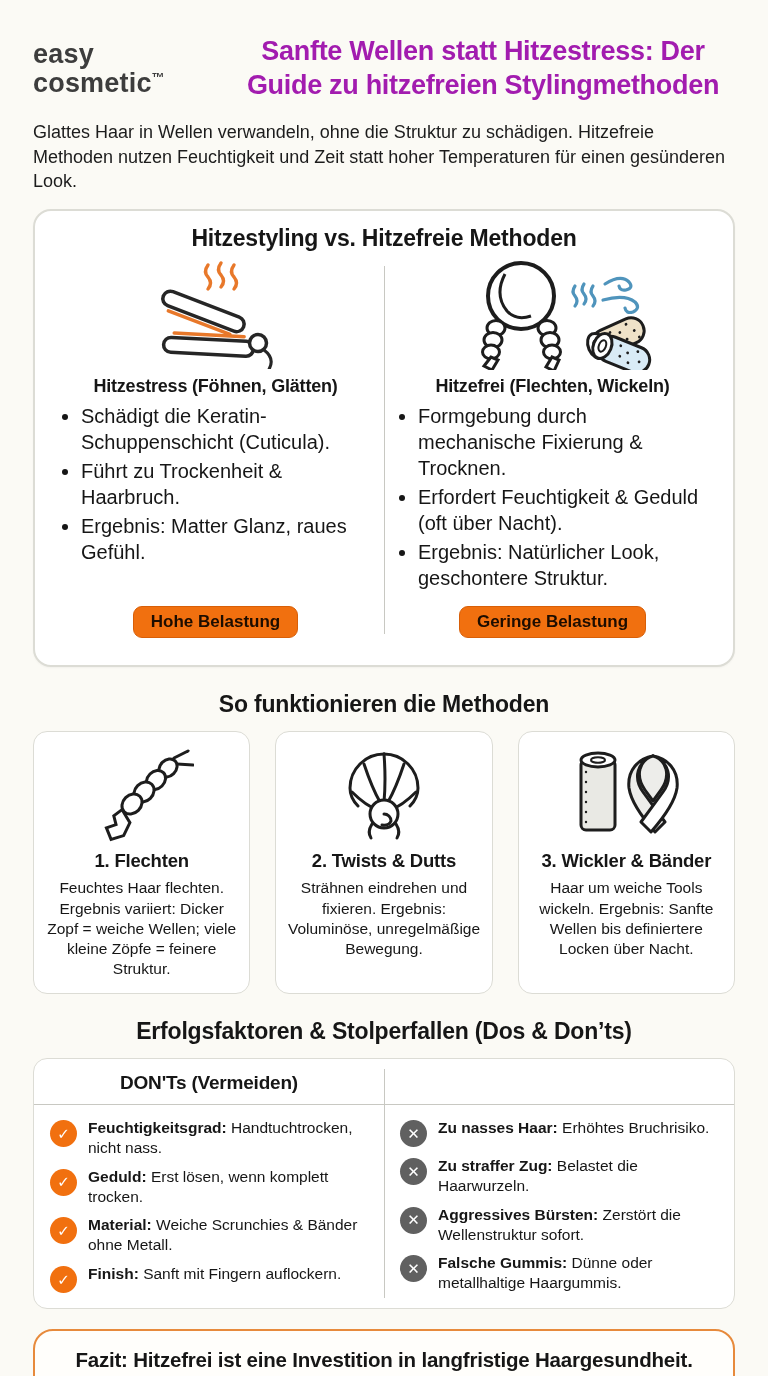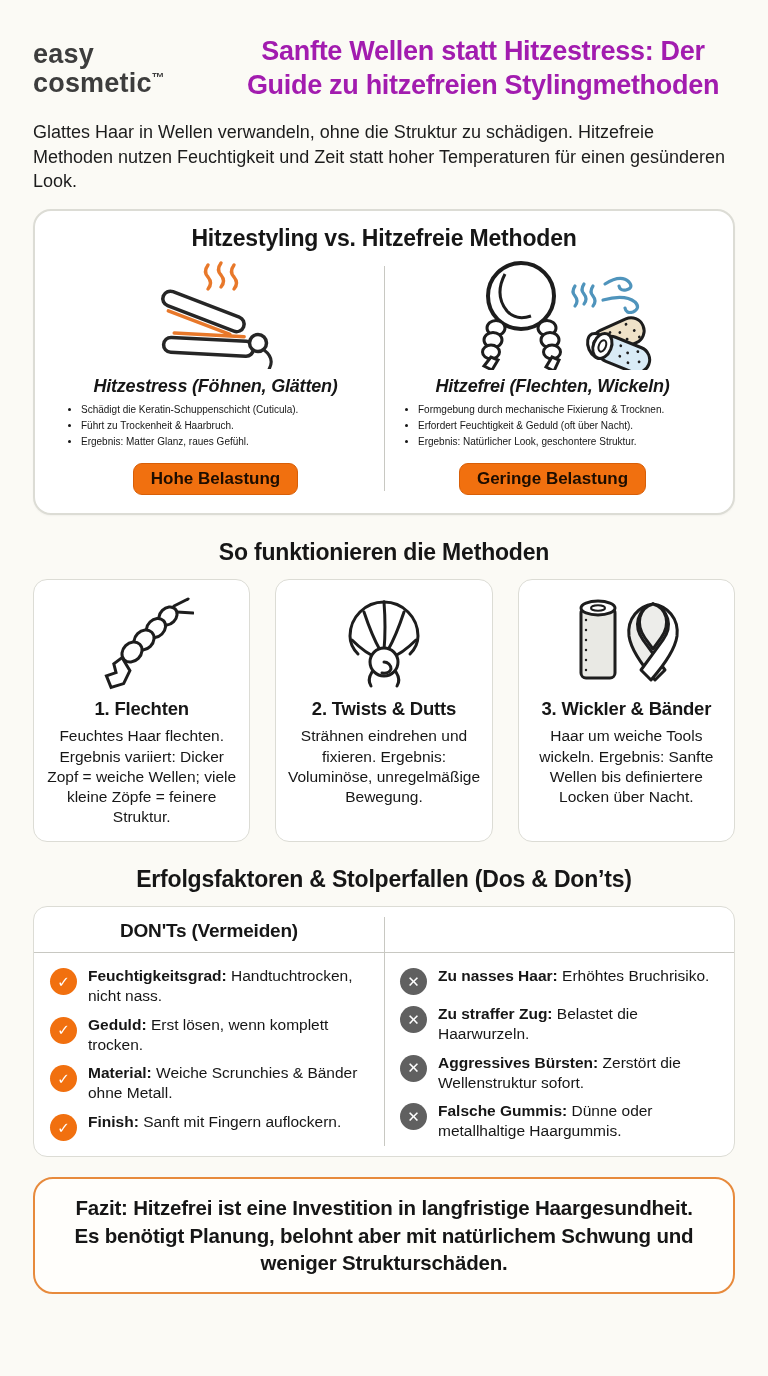--- a/index.html
+++ b/index.html
@@ -20,28 +20,28 @@
     font-family:"Liberation Sans","DejaVu Sans",sans-serif;
   }
   .wrap{padding:34px 33px 0;}
   
   .hdr{display:flex;align-items:flex-start;gap:28px;margin-bottom:18px;}
   .logo{width:170px;flex:none;font-weight:700;font-size:27px;line-height:1.07;color:#3D3D3D;letter-spacing:.2px;padding-top:6px;}
   .logo sup{font-size:13px;font-weight:700;}
   .title{flex:1;text-align:center;font-weight:800;font-size:27px;line-height:1.26;color:#a21caf;letter-spacing:-.3px;}
   .intro{font-size:18px;line-height:1.36;color:#1c1c1c;margin-bottom:16px;}
   
-  .cardA{background:#fff;border:2px solid var(--card-border);border-radius:18px;padding:14px 12px 18px;box-shadow:0 1px 2px rgba(0,0,0,.04);}
+  .cardA{background:#fff;border:2px solid var(--card-border);border-radius:18px;padding:14px 12px 27px;box-shadow:0 1px 2px rgba(0,0,0,.04);}
   .cardA-title{text-align:center;font-size:23px;font-weight:800;letter-spacing:-.2px;margin-bottom:6px;}
   .cols{display:grid;grid-template-columns:1fr 1fr;position:relative;}
   .cols::after{content:"";position:absolute;left:50%;top:8px;bottom:4px;border-left:1.5px solid var(--divider);}
   .col{display:flex;flex-direction:column;padding:0 14px;}
   .icon-box{height:112px;display:flex;align-items:center;justify-content:center;}
-  .col-head{text-align:center;font-size:18px;font-weight:800;margin:6px 0 6px;letter-spacing:-.2px;font-style:italic;}
-  .col ul{padding-left:20px;font-size:10px;line-height:1.3;}
+  .col-head{text-align:center;font-size:18px;font-weight:800;margin:6px 0 6px;letter-spacing:-.2px;}
+  .col ul{padding-left:20px;font-size:20px;line-height:1.3;}
   .col li{margin-bottom:3px;}
   .badge-row{margin-top:auto;display:flex;justify-content:center;padding-top:12px;}
   .badge{background:var(--orange);color:#1d0d00;font-weight:800;font-size:17px;padding:5px 17px;border-radius:9px;border:1px solid #d85f08;}
   
   .sec-title{text-align:center;font-size:23px;font-weight:800;letter-spacing:-.2px;margin:24px 0 13px;}
   
   .methods{display:grid;grid-template-columns:1fr 1fr 1fr;gap:25px;}
   .mcard{background:#fff;border:1.5px solid var(--card-border);border-radius:14px;padding:14px 10px 14px;text-align:center;}
   .m-icon{height:96px;display:flex;align-items:center;justify-content:center;margin-bottom:8px;}
   .m-title{font-size:18.5px;font-weight:800;margin-bottom:6px;letter-spacing:-.2px;}

